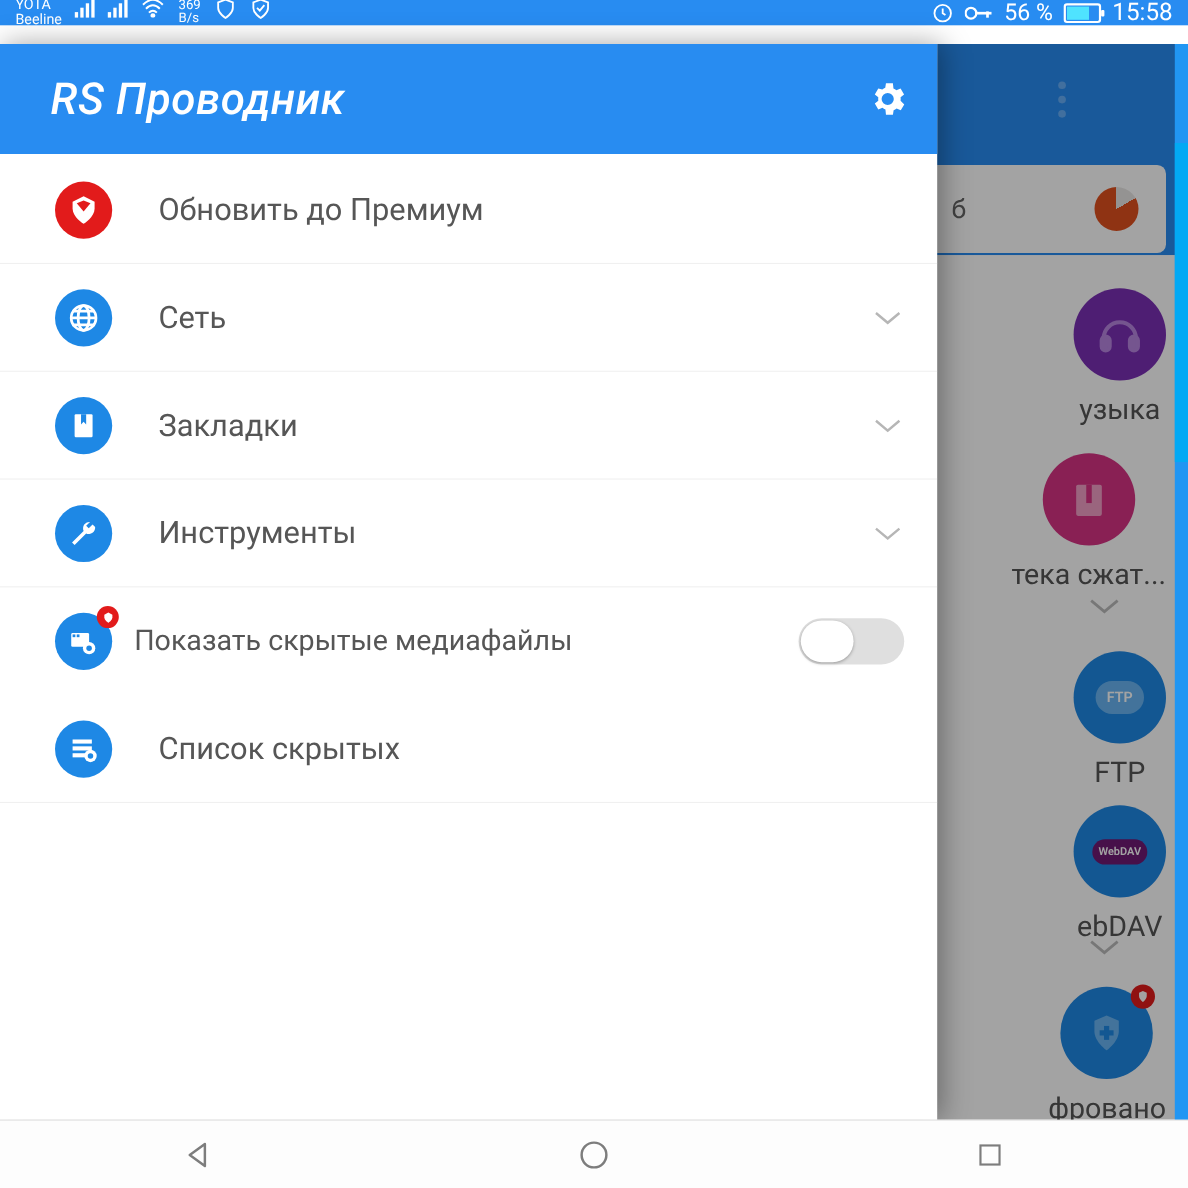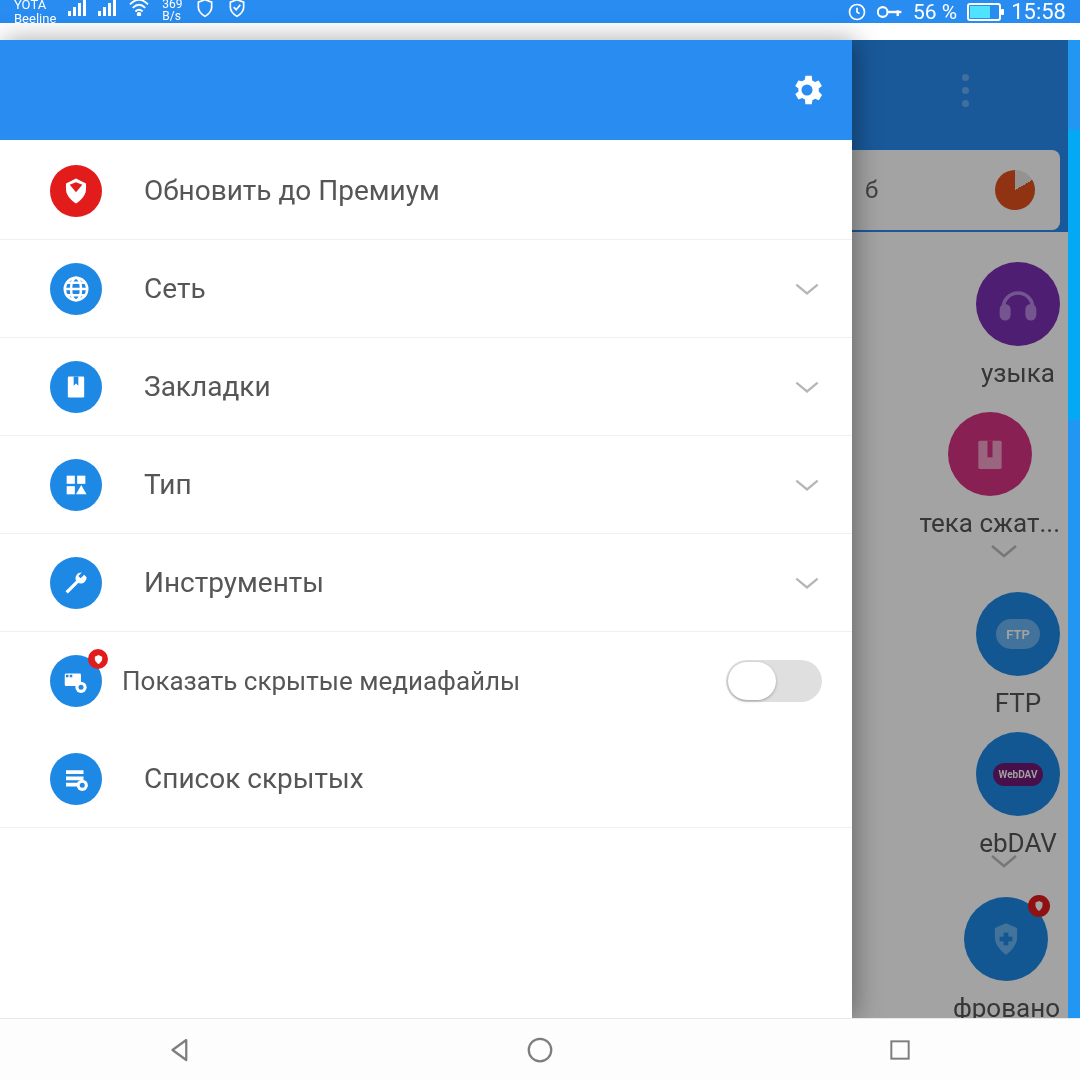--- a/index.html
+++ b/index.html
@@ -196,20 +196,21 @@
       </div>
       <span class="lbl">фровано</span>
     </div>
   </div>
 
   <div class="dim"></div>
   <div class="dim-right-strip"></div>
 
   <div class="drawer">
     <div class="drawer-header">
+      <span class="drawer-title">RS Проводник</span>
       <span class="hdr-gear">
         <svg width="38" height="38" viewBox="0 0 24 24" fill="#fff">
             <path d="M19.4 13a7.5 7.5 0 0 0 0-2l2-1.6-2-3.4-2.4 1a7.4 7.4 0 0 0-1.7-1L15 3h-4l-.4 2.5a7.4 7.4 0 0 0-1.7 1L6.6 6l-2 3.4L6.6 11a7.5 7.5 0 0 0 0 2l-2 1.6 2 3.4 2.4-1c.5.4 1.1.7 1.7 1L11 21h4l.4-2.5c.6-.3 1.2-.6 1.7-1l2.4 1 2-3.4Zm-7.4 2.5A3.5 3.5 0 1 1 15.5 12 3.5 3.5 0 0 1 12 15.5"></path>
           </svg>
       </span>
     </div>
     <div class="menu">
 
       <div class="menu-item">
         <div class="micon" style="background:#e21b1b">
@@ -246,36 +247,20 @@
             </svg>
         </div>
         <span class="mtext">Закладки</span>
         <span class="chev">
             <svg width="30" height="16" viewBox="0 0 32 18" fill="none" stroke="#b6b6b6" stroke-width="2.5">
               <path d="M4 4 L16 14 L28 4"></path>
             </svg>
           </span>
       </div>
 
-      <div class="menu-item">
-        <div class="micon" style="background:#1e88e5">
-          <svg width="28" height="28" viewBox="0 0 24 24" fill="#fff">
-              <rect x="4" y="4" width="7" height="7"></rect>
-              <rect x="13" y="4" width="7" height="7"></rect>
-              <rect x="4" y="13" width="7" height="7"></rect>
-              <polygon points="16.5,12 21,20 12,20"></polygon>
-            </svg>
-        </div>
-        <span class="mtext">Тип</span>
-        <span class="chev">
-            <svg width="30" height="16" viewBox="0 0 32 18" fill="none" stroke="#b6b6b6" stroke-width="2.5">
-              <path d="M4 4 L16 14 L28 4"></path>
-            </svg>
-          </span>
-      </div>
 
       <div class="menu-item">
         <div class="micon" style="background:#1e88e5">
           <svg width="28" height="28" viewBox="0 0 24 24" fill="#fff">
               <path d="M21 7a5 5 0 0 1-7 5L5 21l-2-2 9-9a5 5 0 0 1 5-7l-3 3 2 2 3-3z"></path>
             </svg>
         </div>
         <span class="mtext">Инструменты</span>
         <span class="chev">
             <svg width="30" height="16" viewBox="0 0 32 18" fill="none" stroke="#b6b6b6" stroke-width="2.5">

